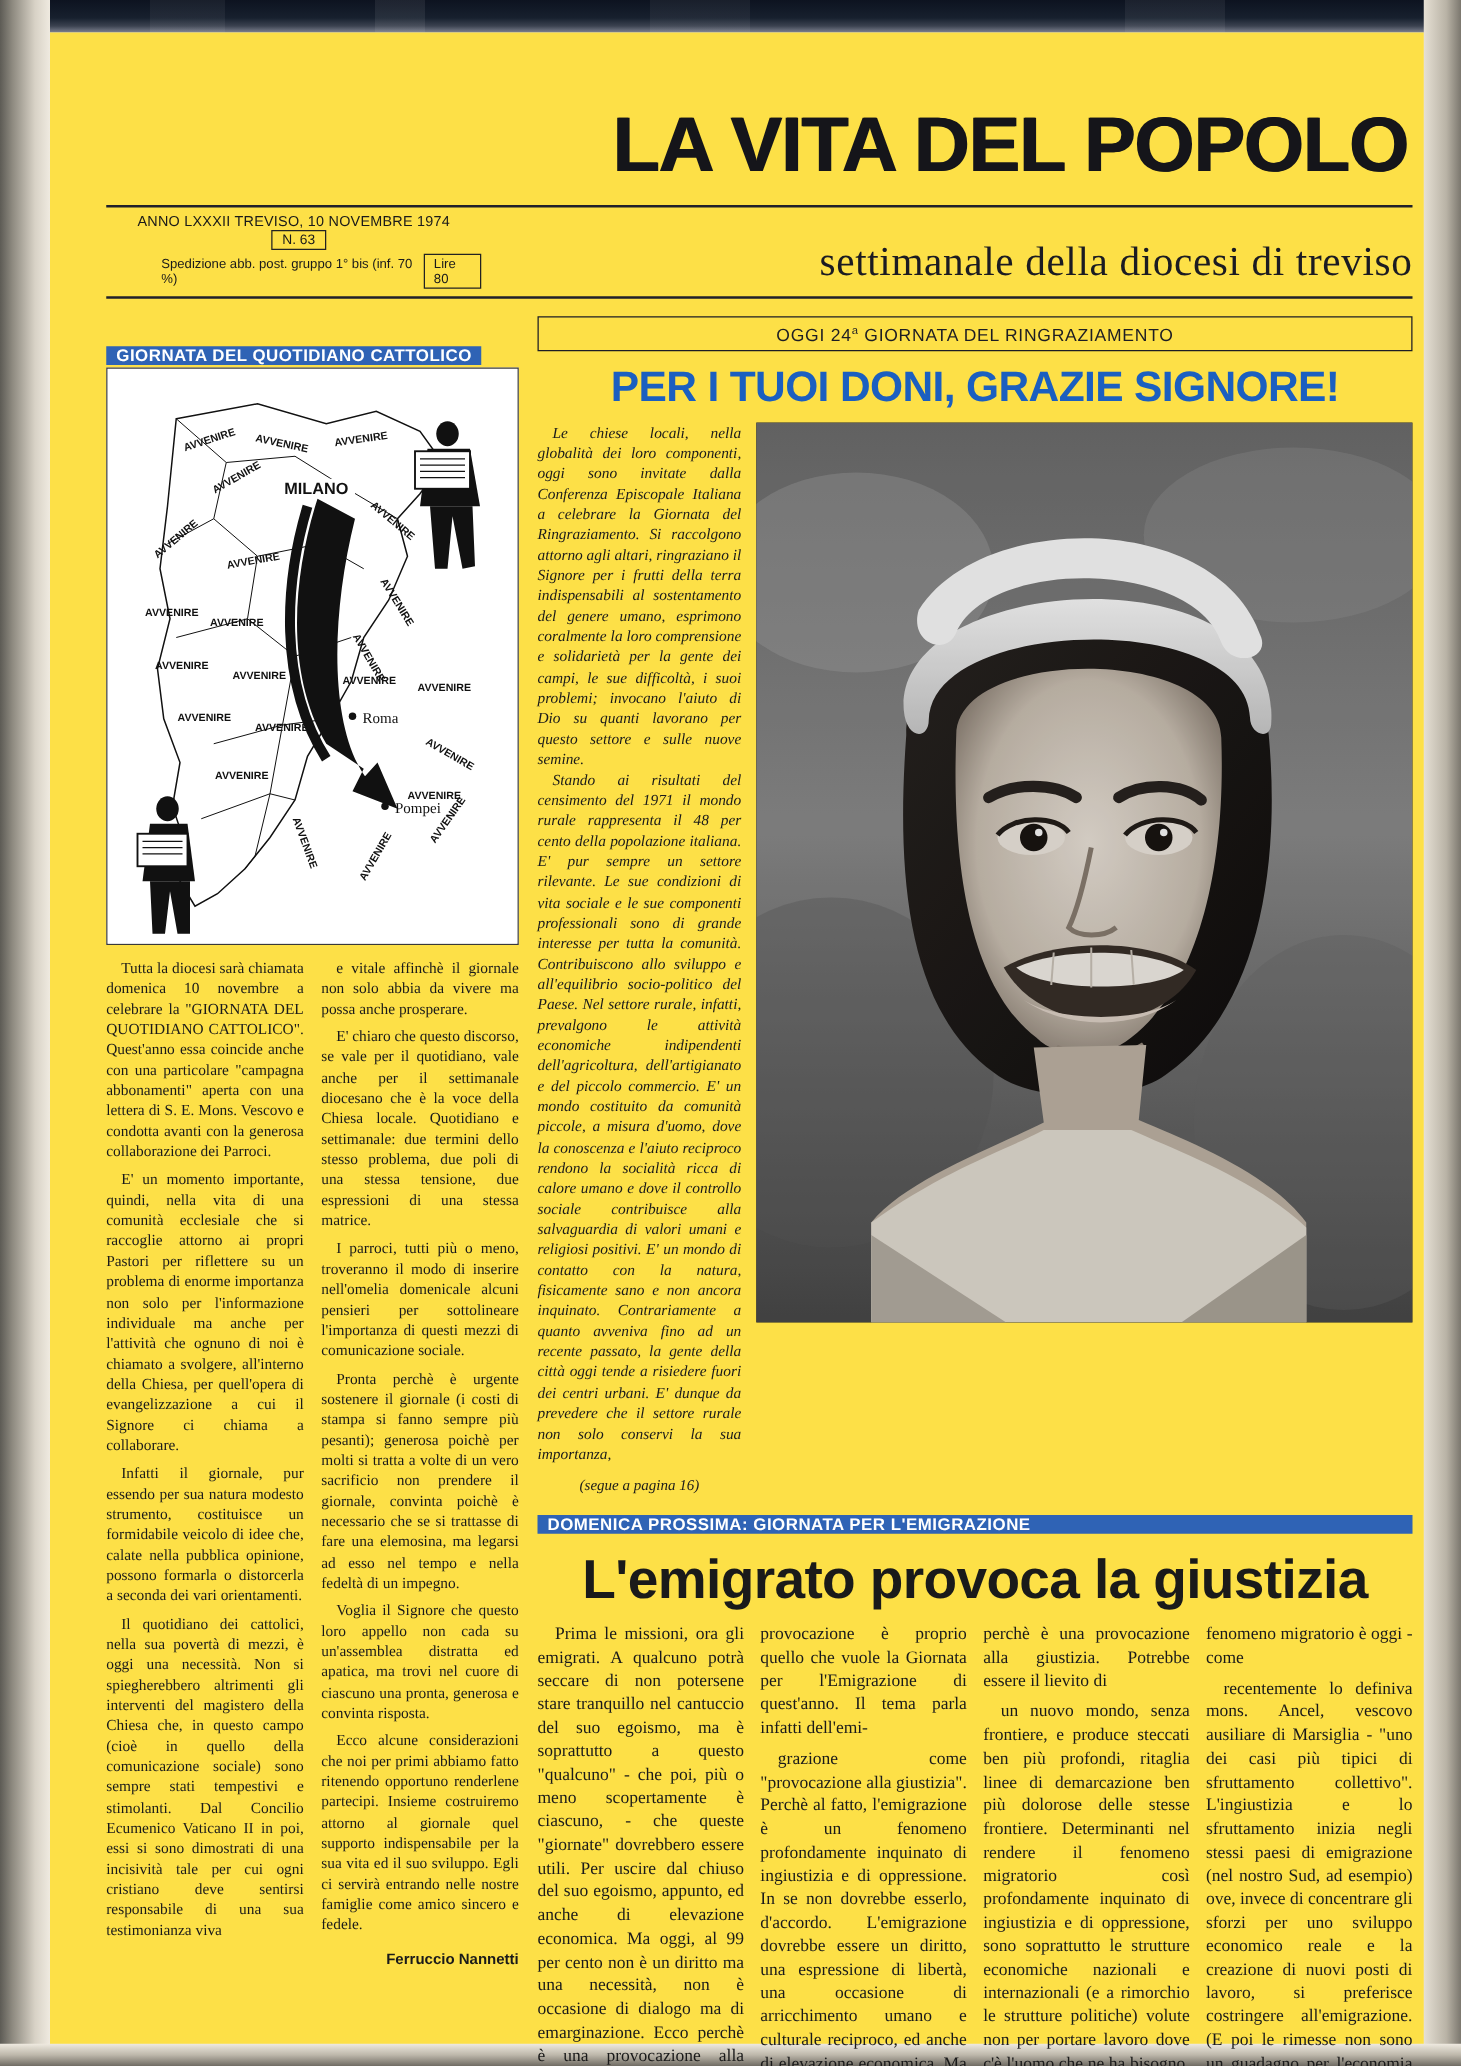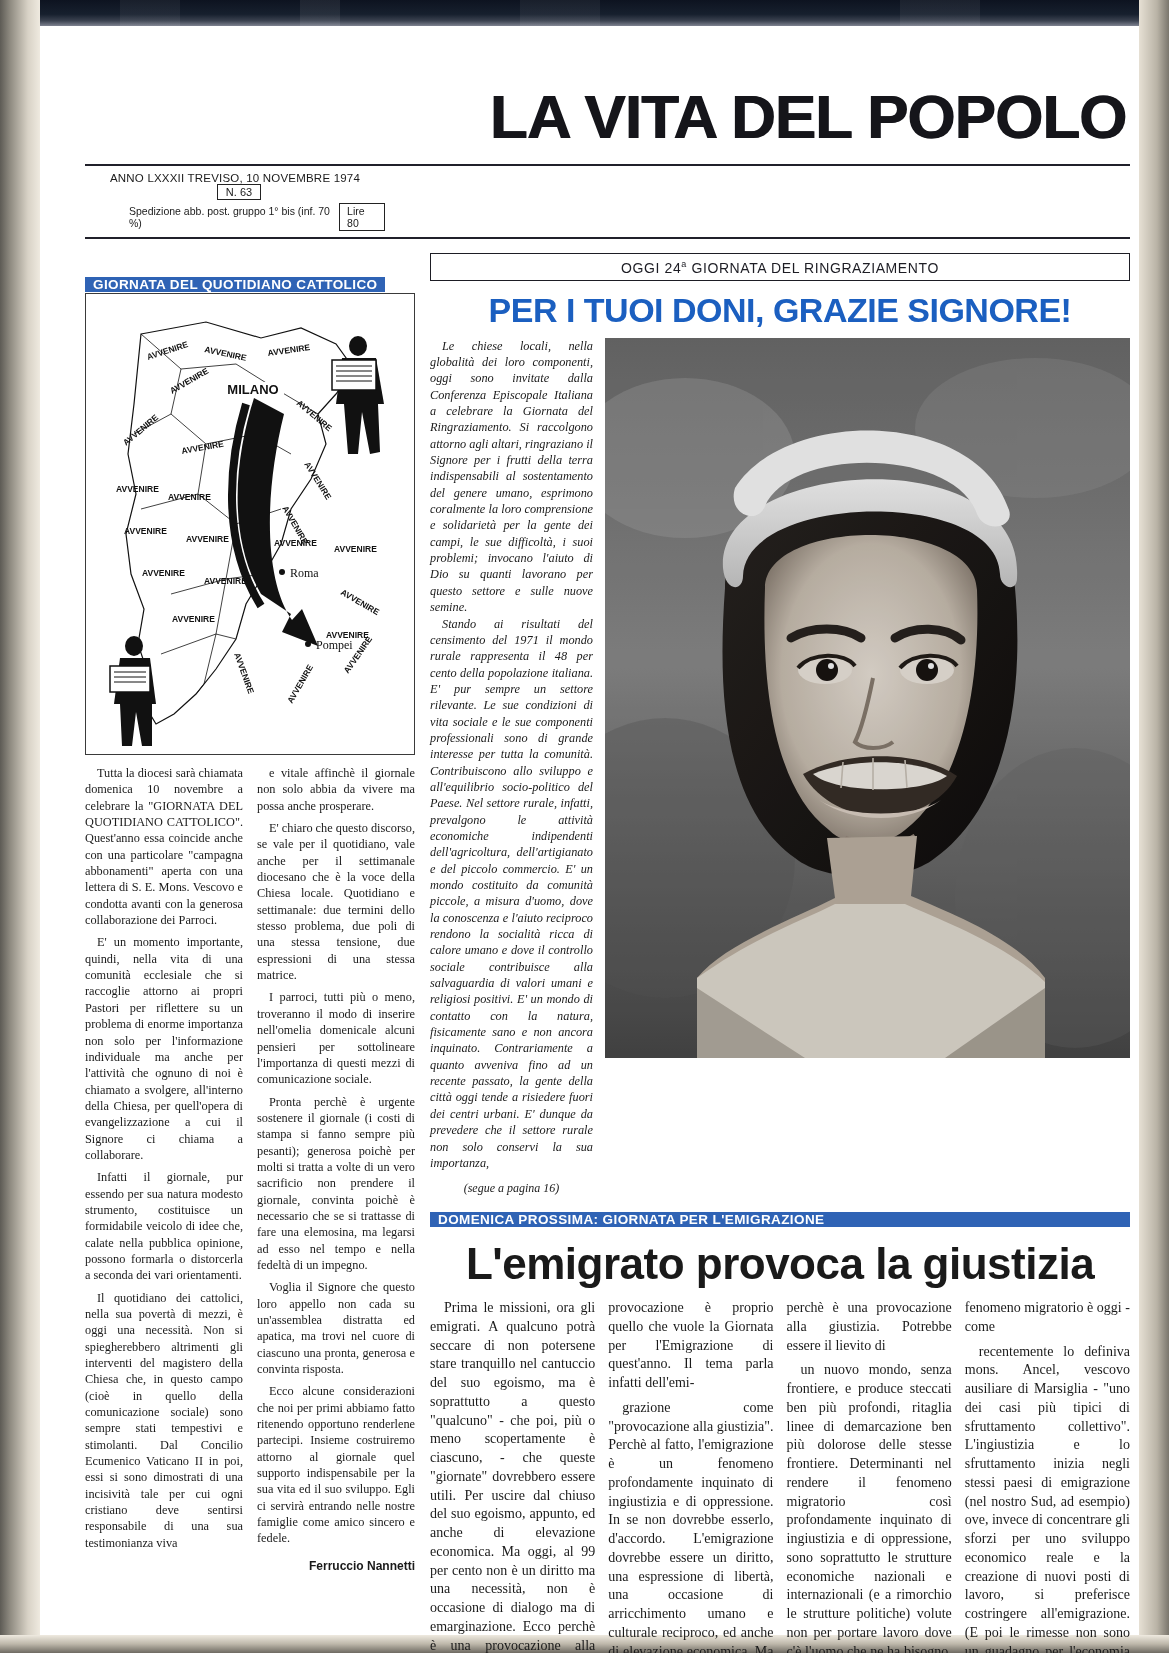--- a/index.html
+++ b/index.html
@@ -39,21 +39,21 @@
     background: linear-gradient(270deg,#7a766d 0%, #b9b3a6 40%, #e6e0d4 100%);
   }
   .scan-bottom {
     position: absolute; left: 0; bottom: 0; width: 1169px; height: 18px;
     background: linear-gradient(0deg,#6e6a62 0%, #bdb7aa 50%, #efeae0 100%);
   }
   .paper {
     position: absolute;
     left: 40px; top: 26px;
     width: 1099px; height: 1609px;
-    background: #ffffff;
+    background: #fde047;
   }
   .content {
     position: absolute;
     left: 45px; top: 60px;
     width: 1045px;
   }
   
   .masthead {
     text-align: right;
     font-family: "Liberation Sans", sans-serif;
@@ -250,20 +250,21 @@
         <div class="issuebox">
           <div class="issue-line1">
             <span class="t">ANNO LXXXII TREVISO, 10 NOVEMBRE 1974</span>
             <span class="issue-num">N. 63</span>
           </div>
           <div class="issue-line2">
             <span class="t">Spedizione abb. post. gruppo 1° bis (inf. 70 %)</span>
             <span class="issue-price">Lire 80</span>
           </div>
         </div>
+        <div class="subtitle">settimanale della diocesi di treviso</div>
       </div>
 
       <div class="top-area">
 
         <div class="left-col">
           <div class="banner-blue">GIORNATA DEL QUOTIDIANO CATTOLICO</div>
 
           <div class="map-wrap">
             <svg class="map-svg" viewBox="0 0 328 460" preserveAspectRatio="none">
               <rect x="0" y="0" width="328" height="460" fill="#ffffff"></rect>

